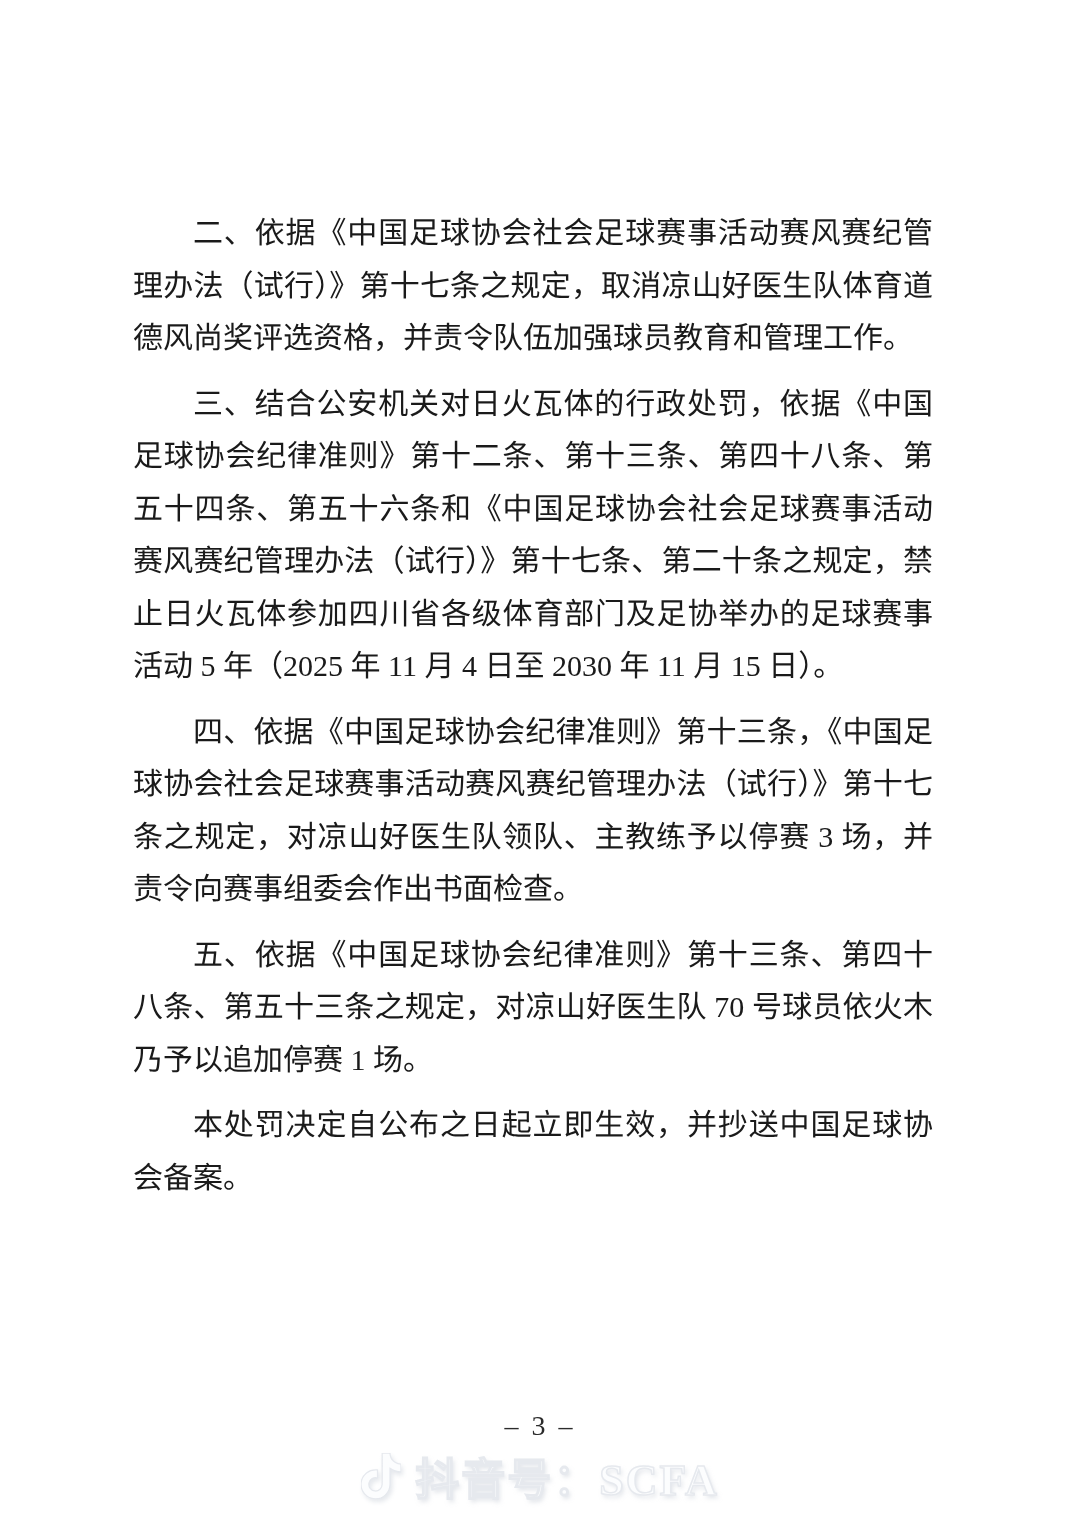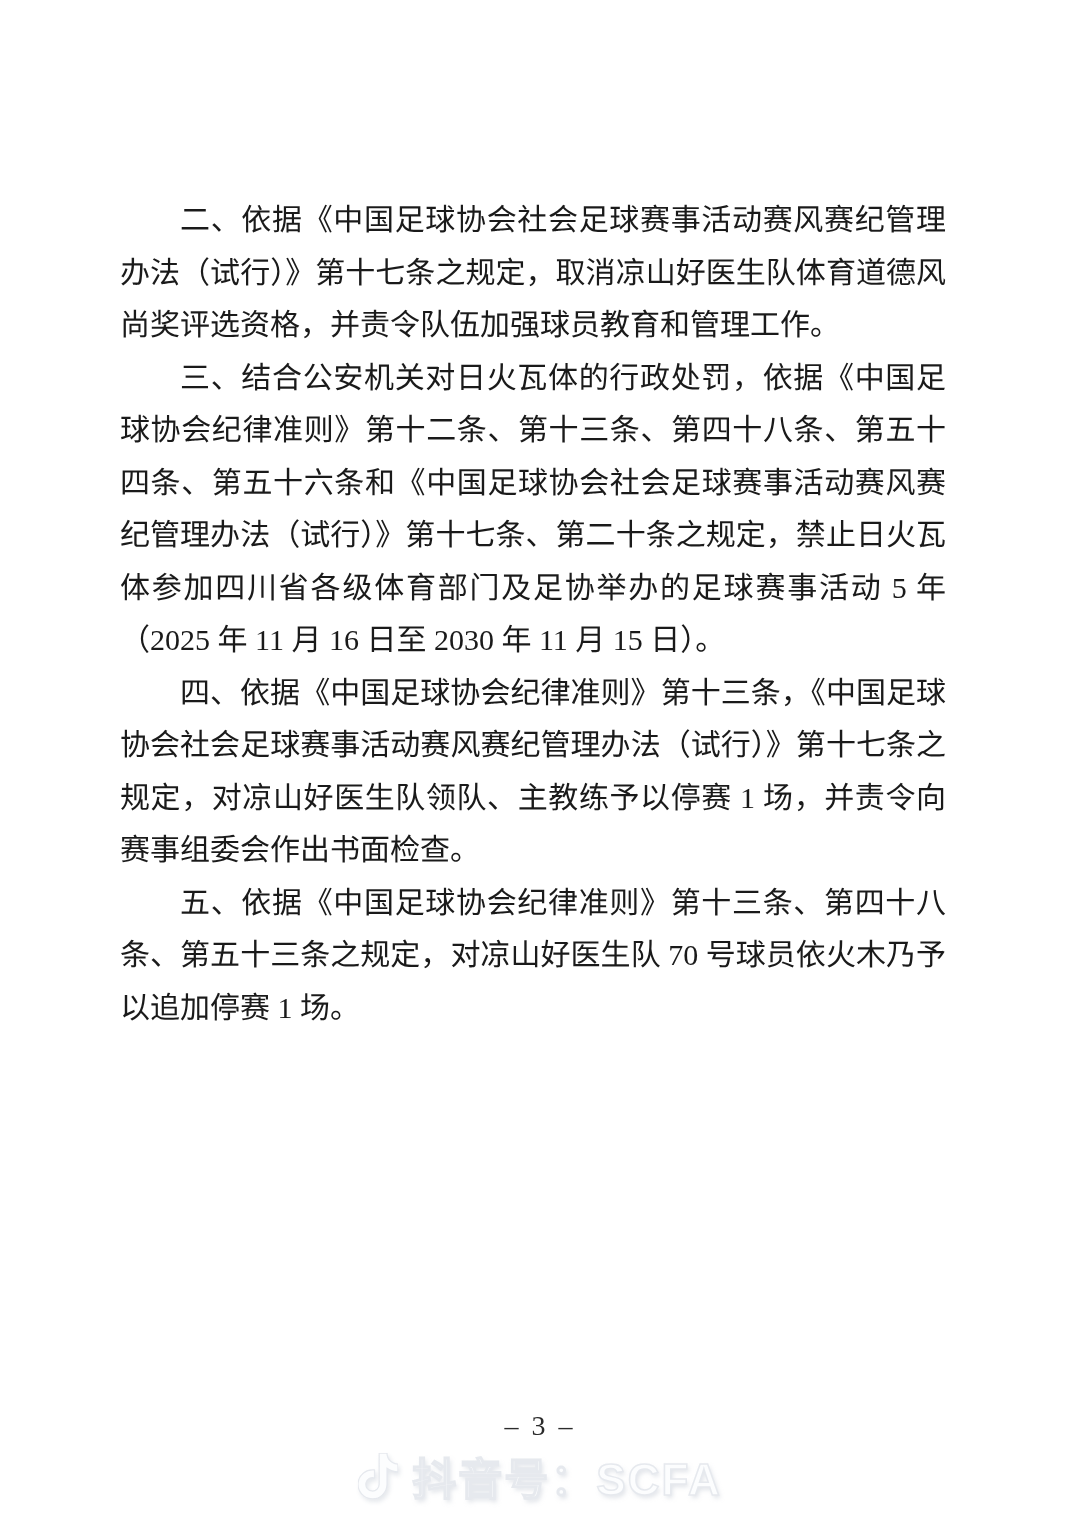--- a/index.html
+++ b/index.html
@@ -19,21 +19,21 @@
     position: absolute;
     top: 194px;
     left: 120px;
     width: 826px;
     color: #1a1a1a;
     font-size: 30px;
     line-height: 52.5px;
     text-align: justify;
   }
   .para {
-    margin: 0;
+    margin: 13px;
     text-indent: 2em;
   }
   .page-number {
     position: absolute;
     top: 1410px;
     left: 0;
     width: 100%;
     text-align: center;
     font-size: 28px;
     color: #2b2b2b;
@@ -48,40 +48,41 @@
     justify-content: center;
     align-items: center;
     gap: 14px;
   }
   .watermark-icon {
     width: 40px;
     height: 46px;
     filter: drop-shadow(2px 3px 2px rgba(200,206,216,0.45));
   }
   .watermark-text {
-    font-family: Liberation Sans, sans-serif;
+    font-family: Liberation Serif, serif;
     font-size: 44px;
     font-weight: 600;
     letter-spacing: 2px;
     color: #fcfdfe;
     -webkit-text-stroke: 1.5px #e6e9ee;
     text-shadow: 2px 3px 4px rgba(198,204,214,0.5);
     white-space: nowrap;
   }
 </style>
 </head>
 <body>
 
 <div class="page">
 
   <main class="content">
     <p class="para">二、依据《中国足球协会社会足球赛事活动赛风赛纪管理办法（试行）》第十七条之规定，取消凉山好医生队体育道德风尚奖评选资格，并责令队伍加强球员教育和管理工作。</p>
-    <p class="para">三、结合公安机关对日火瓦体的行政处罚，依据《中国足球协会纪律准则》第十二条、第十三条、第四十八条、第五十四条、第五十六条和《中国足球协会社会足球赛事活动赛风赛纪管理办法（试行）》第十七条、第二十条之规定，禁止日火瓦体参加四川省各级体育部门及足协举办的足球赛事活动 5 年（2025 年 11 月 16 日至 2030 年 11 月 15 日）。</p>
-    <p class="para">四、依据《中国足球协会纪律准则》第十三条，《中国足球协会社会足球赛事活动赛风赛纪管理办法（试行）》第十七条之规定，对凉山好医生队领队、主教练予以停赛 1 场，并责令向赛事组委会作出书面检查。</p>
+    <p class="para">三、结合公安机关对日火瓦体的行政处罚，依据《中国足球协会纪律准则》第十二条、第十三条、第四十八条、第五十四条、第五十六条和《中国足球协会社会足球赛事活动赛风赛纪管理办法（试行）》第十七条、第二十条之规定，禁止日火瓦体参加四川省各级体育部门及足协举办的足球赛事活动 5 年（2025 年 11 月 4 日至 2030 年 11 月 15 日）。</p>
+    <p class="para">四、依据《中国足球协会纪律准则》第十三条，《中国足球协会社会足球赛事活动赛风赛纪管理办法（试行）》第十七条之规定，对凉山好医生队领队、主教练予以停赛 3 场，并责令向赛事组委会作出书面检查。</p>
     <p class="para">五、依据《中国足球协会纪律准则》第十三条、第四十八条、第五十三条之规定，对凉山好医生队 70 号球员依火木乃予以追加停赛 1 场。</p>
+    <p class="para">本处罚决定自公布之日起立即生效，并抄送中国足球协会备案。</p>
   </main>
 
   <div class="page-number">– 3 –</div>
 
   <div class="watermark">
     <svg class="watermark-icon" viewBox="0 0 448 512" xmlns="http://www.w3.org/2000/svg">
       <path fill="#fcfdfe" stroke="#e6e9ee" stroke-width="14" d="M448,209.91a210.06,210.06,0,0,1-122.77-39.25V349.38A162.55,162.55,0,1,1,185,188.31V278.2a74.62,74.62,0,1,0,52.23,71.18V0l88,0a121.18,121.18,0,0,0,1.86,22.17h0A122.18,122.18,0,0,0,381,102.39a121.43,121.43,0,0,0,67,20.14Z"></path>
     </svg>
     <span class="watermark-text">抖音号：SCFA</span>
   </div>

